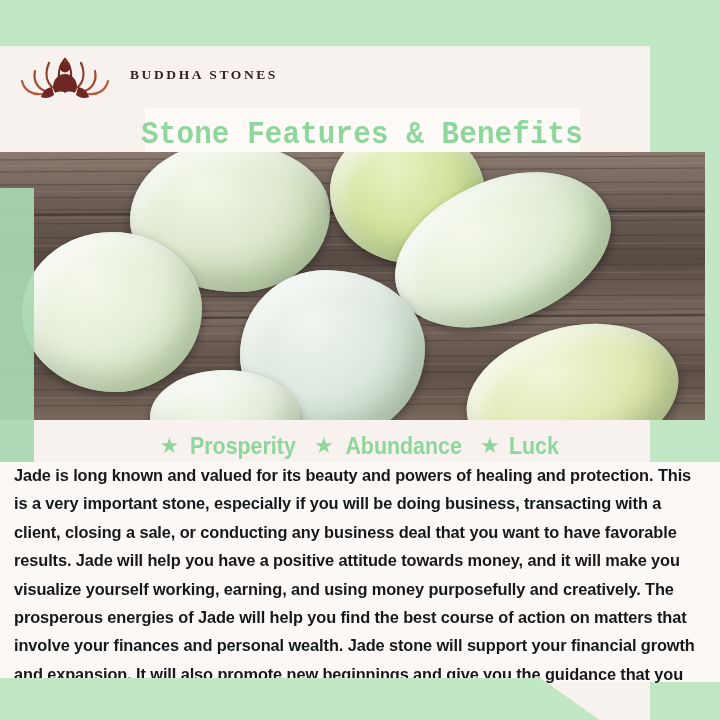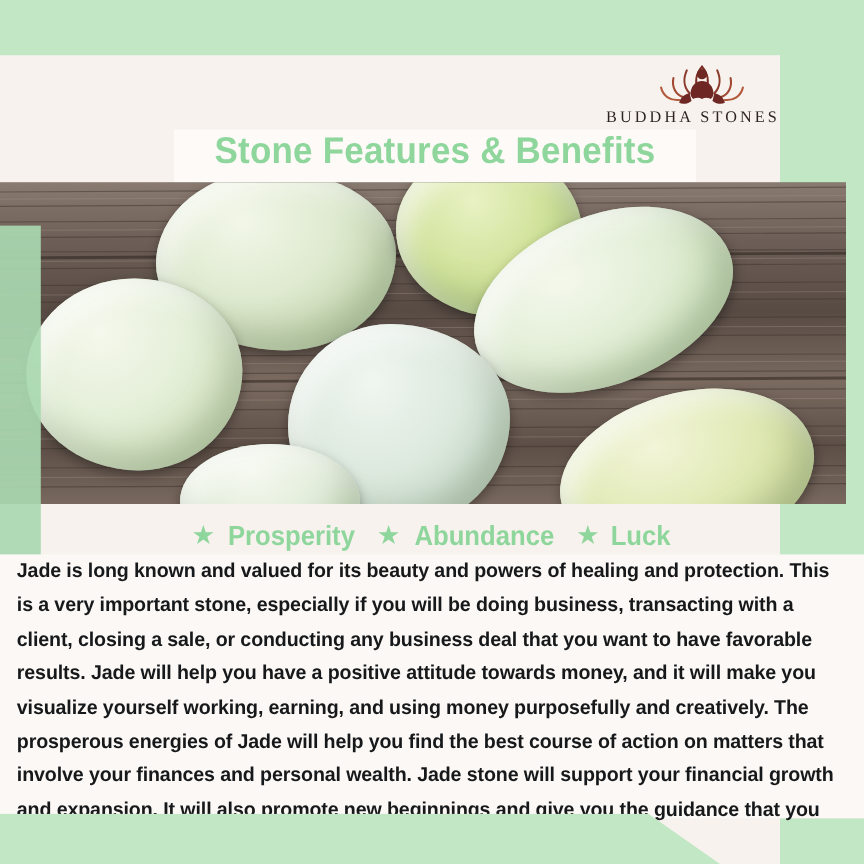--- a/index.html
+++ b/index.html
@@ -41,36 +41,36 @@
   .card {
     position:absolute; left:0; top:46px;
     width:650px; height:674px;
     background:#f7f2ee;
   }
 
   
   .header {
     position:absolute; left:0; top:46px;
     width:650px; height:60px;
-    display:flex; flex-direction:column;
-    align-items:flex-end; justify-content:flex-start;
+    display:flex; flex-direction:row;
+    align-items:center; justify-content:flex-start;font-weight:bold;
   }
   .logo-mark { width:130px; height:58px; display:block; }
   .logo-word {
     font-family:"Liberation Serif", serif;
     font-size:13.5px; letter-spacing:2.6px;
     color:#2e2520; margin-top:-2px;
   }
 
   
   .title-plate {
     position:absolute; left:145px; top:108px;
     width:435px; height:44px;
     background:#fdfaf8;
-    display:flex; align-items:flex-start; justify-content:center;
+    display:flex; align-items:flex-end; justify-content:center;font-family:Liberation Mono, monospace;
   }
   .title-text {
     font-size:31px; font-weight:700;
     color:#8ed69b;
     letter-spacing:.2px;
     transform:scaleX(.94);
     white-space:nowrap;
   }
 
   

